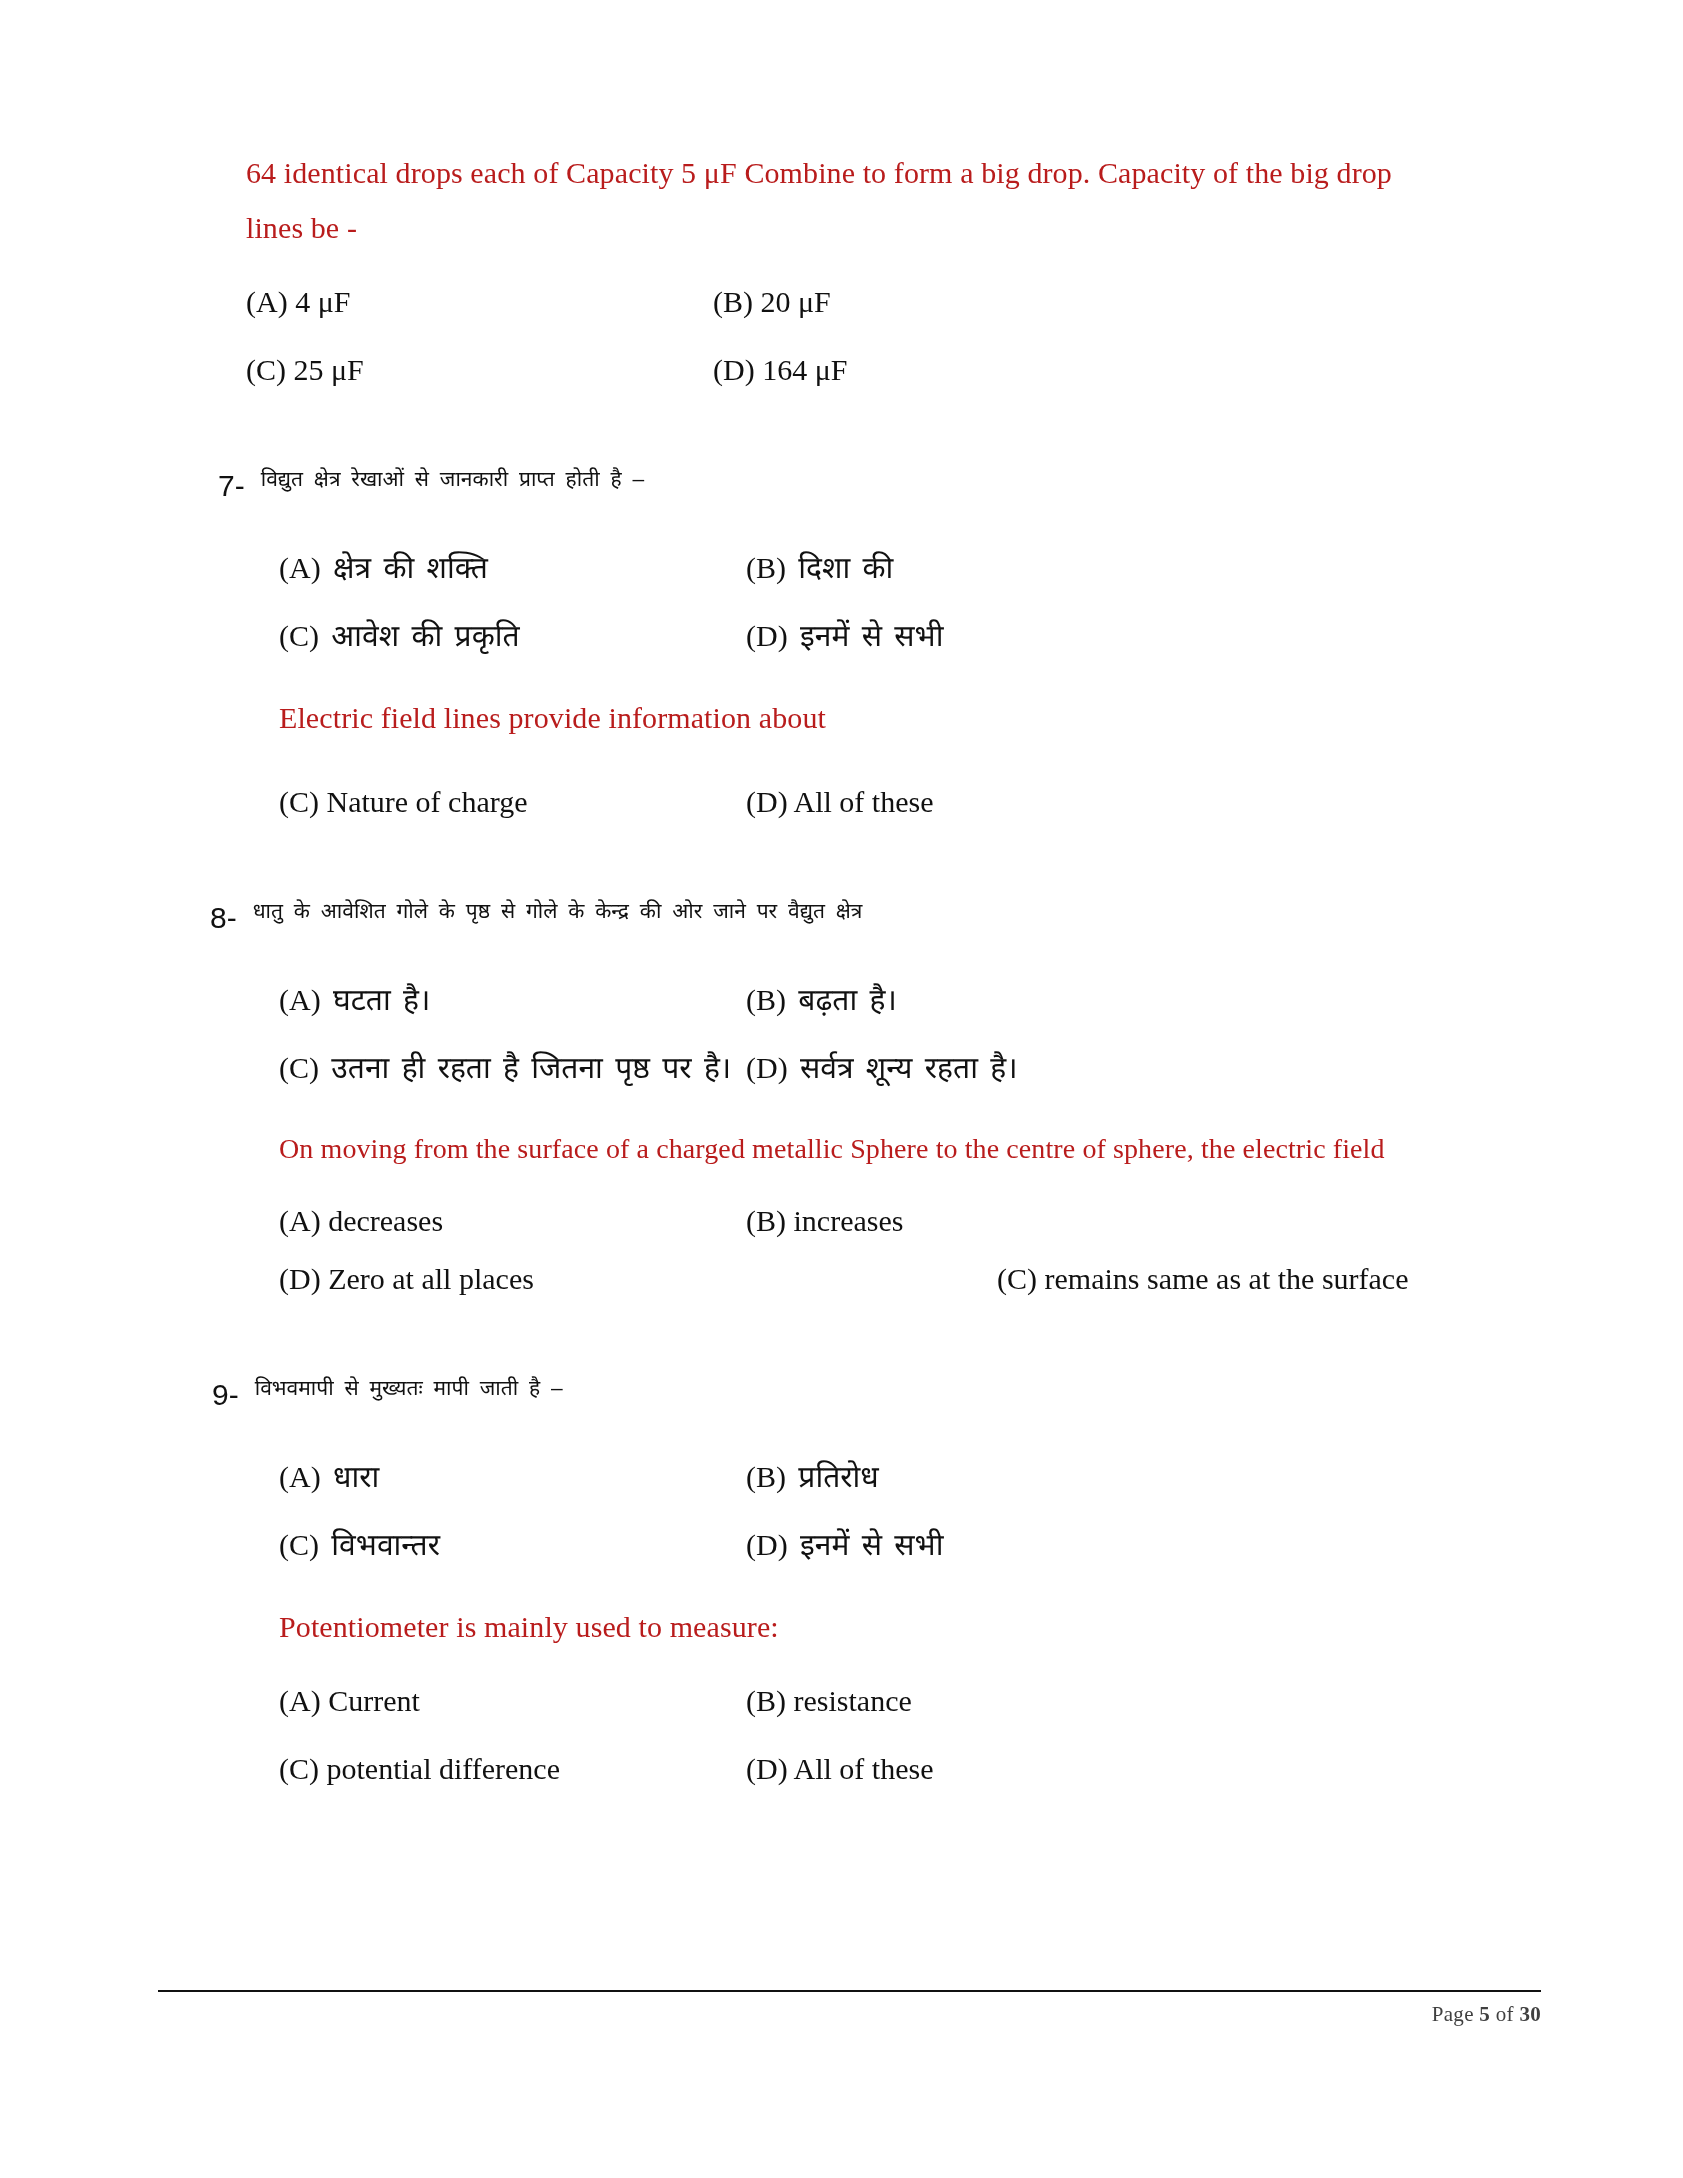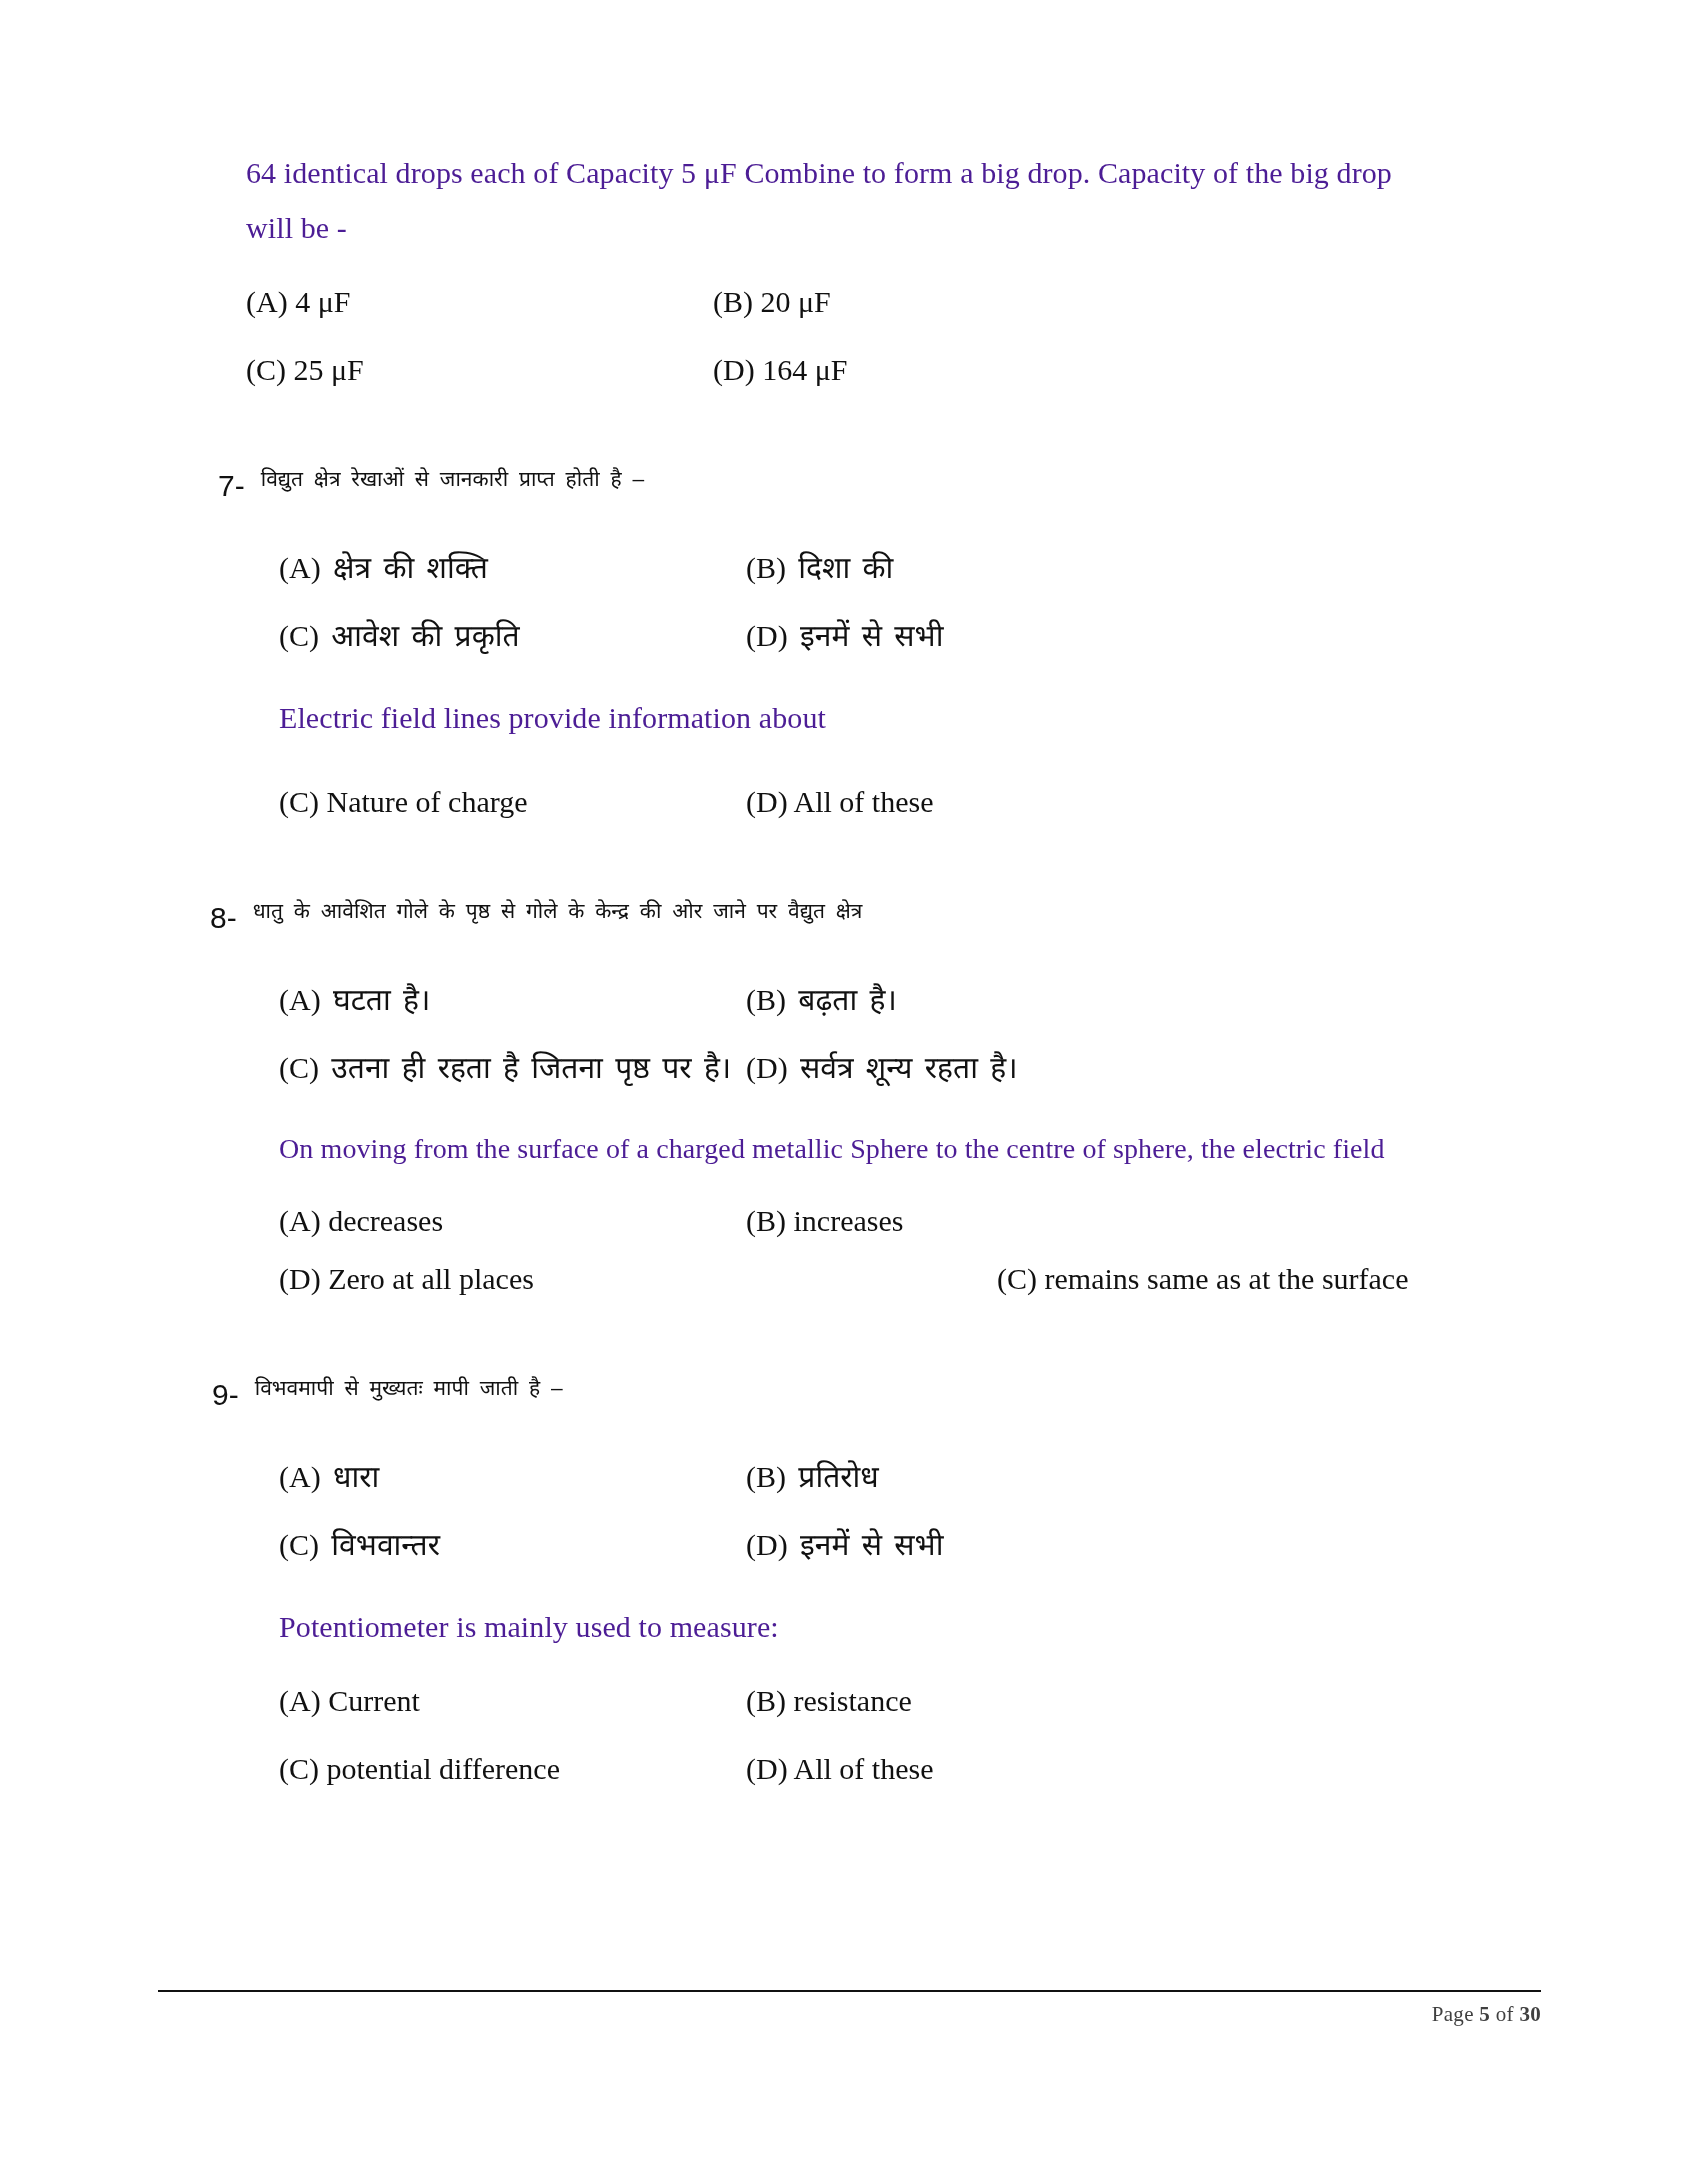--- a/index.html
+++ b/index.html
@@ -23,21 +23,21 @@
     top: 149px;
     width: 1218px;
   }
 
   
   .stem-en {
     font-family: "Liberation Serif", serif;
     font-size: 30px;
     line-height: 1.62;
     letter-spacing: 0.1px;
-    color: #4c1d95;
+    color: #b91c1c;
     margin: 0 0 6px 0;
   }
   .q-hi {
     font-family: "Liberation Sans", sans-serif;
     font-size: 30px;
     line-height: 1.55;
     color: #111;
     margin: 0;
     display: flex;
     gap: 16px;
@@ -99,21 +99,21 @@
 </style>
 </head>
 <body>
 
 <div class="page">
 
   <div class="content">
 
     <div>
       <p class="stem-en">64 identical drops each of Capacity 5 μF Combine to form a big drop. Capacity of the big drop</p>
-      <p class="stem-en">will be -</p>
+      <p class="stem-en">lines be -</p>
 
       <div class="sp-sm"></div>
 
       <div class="opt-row">
         <div class="opt-cell opt-left opt-en">
           <span class="opt-label">(A)</span>
           <span>4 μF</span>
         </div>
         <div class="opt-cell opt-right opt-en">
           <span class="opt-label">(B)</span>

